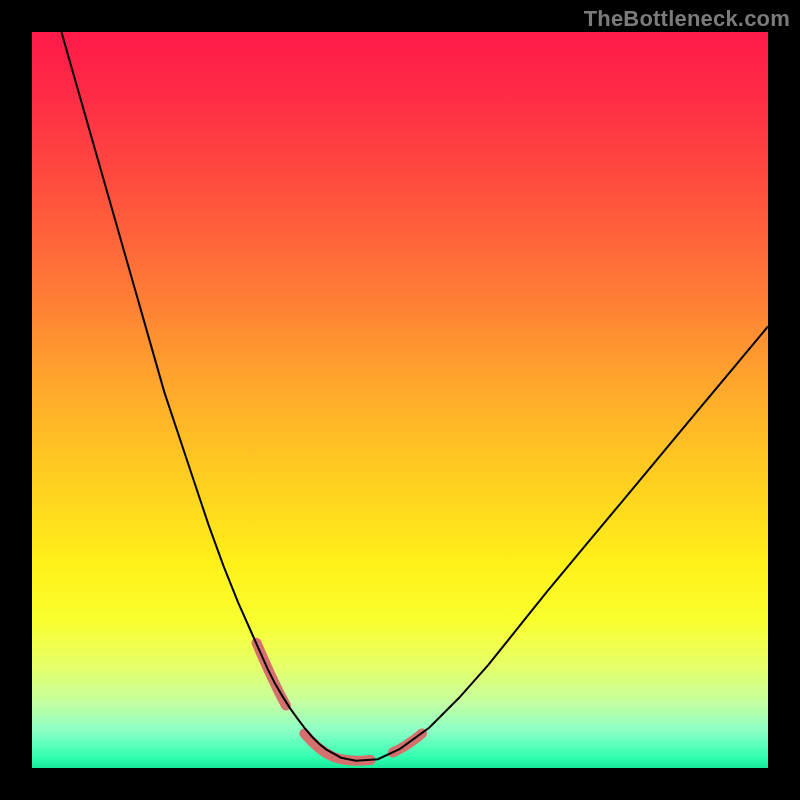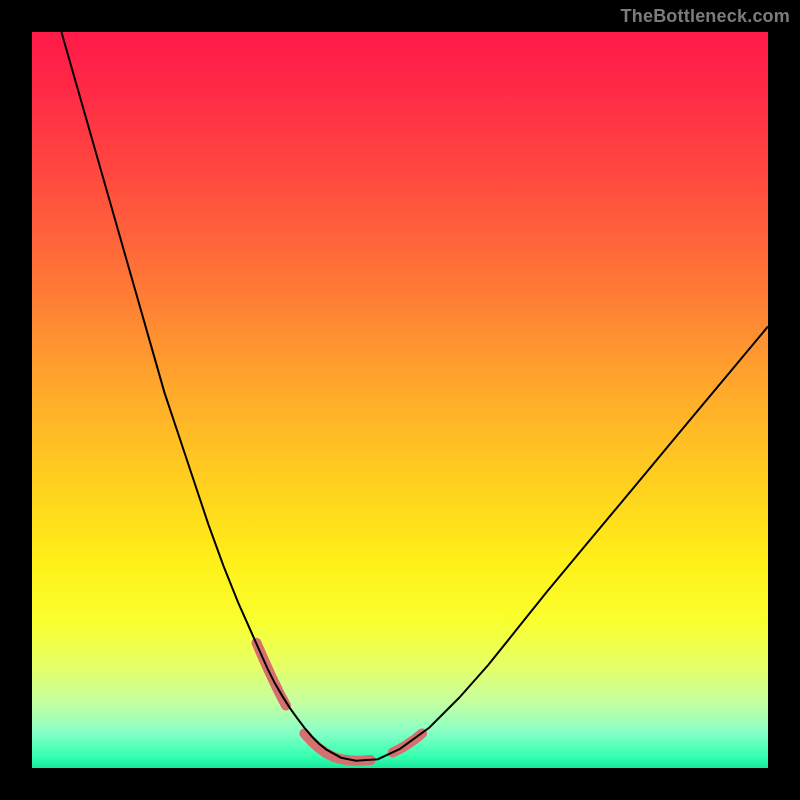--- a/index.html
+++ b/index.html
@@ -31,21 +31,21 @@
   .curve-svg {
     position: absolute;
     inset: 0;
     width: 100%;
     height: 100%;
   }
   .watermark {
     position: absolute;
     top: 6px;
     right: 10px;
-    font-size: 18px;
+    font-size: 22px;
     font-weight: 600;
     color: #7b7b7b;
     letter-spacing: 0.2px;
     user-select: none;
   }
 </style>
 </head>
 <body>
 
 <div class="stage">

